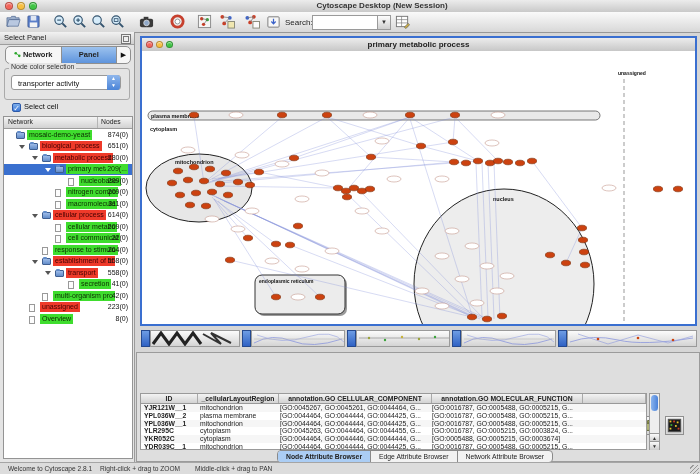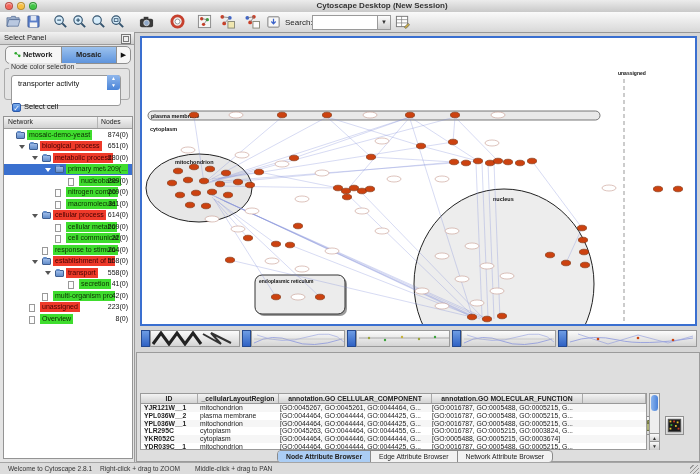--- a/index.html
+++ b/index.html
@@ -28,21 +28,21 @@
   .floatico:after{content:"";position:absolute;left:1px;top:1px;width:4px;height:4px;border:1px solid #777;}
   #cptabs{left:5px;top:46px;width:124px;height:16px;border:1px solid #8f8f8f;border-radius:5px;
     background:#f6f6f6;display:flex;overflow:hidden;}
   .cptab{flex:1;font-size:7.5px;font-weight:bold;color:#222;text-align:center;line-height:16px;position:relative;}
   .cptab.active{background:linear-gradient(#9cc2ee,#5e94dd);}
   .cptab + .cptab{border-left:1px solid #8f8f8f;}
   #tabarrow{width:13px;border-left:1px solid #8f8f8f;line-height:16px;text-align:center;font-size:7px;color:#111;}
   .neticon{display:inline-block;width:7px;height:7px;vertical-align:-1px;margin-right:2px;}
   #groupbox{left:4px;top:68px;width:124px;height:30px;border:1px solid #aaa;border-radius:3px;}
   #grouplegend{left:9px;top:63px;font-size:7px;color:#333;background:#e4e4e4;padding:0 2px;}
-  #dropdown{left:11px;top:75px;width:110px;height:31px;background:#fff;border:1px solid #999;border-radius:3px;
+  #dropdown{left:11px;top:75px;width:110px;height:15px;background:#fff;border:1px solid #999;border-radius:3px;
     font-size:7.5px;line-height:15px;padding-left:6px;color:#111;box-sizing:border-box;}
   #dropbtn{position:absolute;right:0;top:-1px;width:13px;height:15px;border-radius:0 3px 3px 0;
     background:linear-gradient(#8fb7ec,#4a84d8);color:#fff;font-size:5px;text-align:center;line-height:7px;}
   #selnodes{left:12px;top:102px;font-size:7.5px;color:#111;}
   #cbx{display:inline-block;width:9px;height:9px;border-radius:2px;vertical-align:-2px;margin-right:3px;
     background:linear-gradient(#7fb0ec,#3c77d6);border:1px solid #2d5aa8;color:#fff;font-size:8px;line-height:9px;text-align:center;box-sizing:border-box;}
   #treewrap{left:3px;top:116px;width:128px;height:341px;background:#fff;border:1px solid #949494;overflow:hidden;}
   #treehdr{height:11px;background:linear-gradient(#f4f4f4,#d2d2d2);border-bottom:1px solid #9b9b9b;
     font-size:6.8px;color:#222;position:relative;}
   #treehdr .c1{position:absolute;left:4px;top:1px;} #treehdr .c2{position:absolute;left:97px;top:1px;}
@@ -190,21 +190,21 @@
     <span>Select Panel</span>
     <span class="floatico"></span>
   </div>
 </div>
 <div id="cptabs" class="abs">
   <div class="cptab"><span class="neticon"><svg viewBox="0 0 8 8">
           <circle cx="2" cy="2.5" r="1.5" fill="#2ea82e"></circle>
           <circle cx="6" cy="5.5" r="1.5" fill="#2ea82e"></circle>
           <line x1="2" y1="2.5" x2="6" y2="5.5" stroke="#2ea82e" stroke-width=".8"></line>
         </svg></span><span>Network</span></div>
-  <div class="cptab active"><span>Mosaic</span></div>
+  <div class="cptab active"><span>Panel</span></div>
   <div id="tabarrow">▶</div>
 </div>
 <div id="groupbox" class="abs"></div>
 <div id="grouplegend" class="abs">Node color selection</div>
 <div id="dropdown" class="abs">
   <span>transporter activity</span>
   <span id="dropbtn">▲<br>▼</span>
 </div>
 <div id="selnodes" class="abs">
   <span id="cbx">✓</span><span>Select cell</span>
@@ -304,20 +304,26 @@
       </div>
       <div class="trow">
         <span class="tico leaf" style="left:25px"></span>
         <span class="tlabel green" style="left:36px">Overview</span>
         <span class="tcount">8(0)</span>
       </div>
     </div>
 </div>
 
 <div id="netwin" class="abs">
+  <div id="nwtitle">
+    <span class="tl red abs" style="left:4px"></span>
+    <span class="tl yel abs" style="left:14px"></span>
+    <span class="tl grn abs" style="left:24px"></span>
+    <div class="title">primary metabolic process</div>
+  </div>
   <div id="netcanvas" class="abs"><svg width="553" height="273" xmlns="http://www.w3.org/2000/svg">
         <rect x="6" y="60" width="452" height="9" rx="4.5" fill="#e9e9e9" stroke="#555" stroke-width="0.8"></rect>
         <text x="9" y="66.5" font-size="5.5" font-weight="bold" fill="#111">plasma membrane</text>
         <text x="8" y="80" font-size="5.5" font-weight="bold" fill="#111">cytoplasm</text>
         <ellipse cx="362" cy="233" rx="90" ry="95" fill="#ededed" stroke="#222" stroke-width="1"></ellipse>
         <text x="351" y="150" font-size="5.5" font-weight="bold" fill="#111">nucleus</text>
         <ellipse cx="57" cy="137" rx="53" ry="34" fill="#e7e7e7" stroke="#222" stroke-width="1"></ellipse>
         <text x="33" y="113" font-size="5.5" font-weight="bold" fill="#111">mitochondrion</text>
         <rect x="115" y="226" width="90" height="39" rx="7" fill="#9a9a9a"></rect>
         <rect x="113" y="224" width="90" height="39" rx="7" fill="#ececec" stroke="#333" stroke-width="1"></rect>

